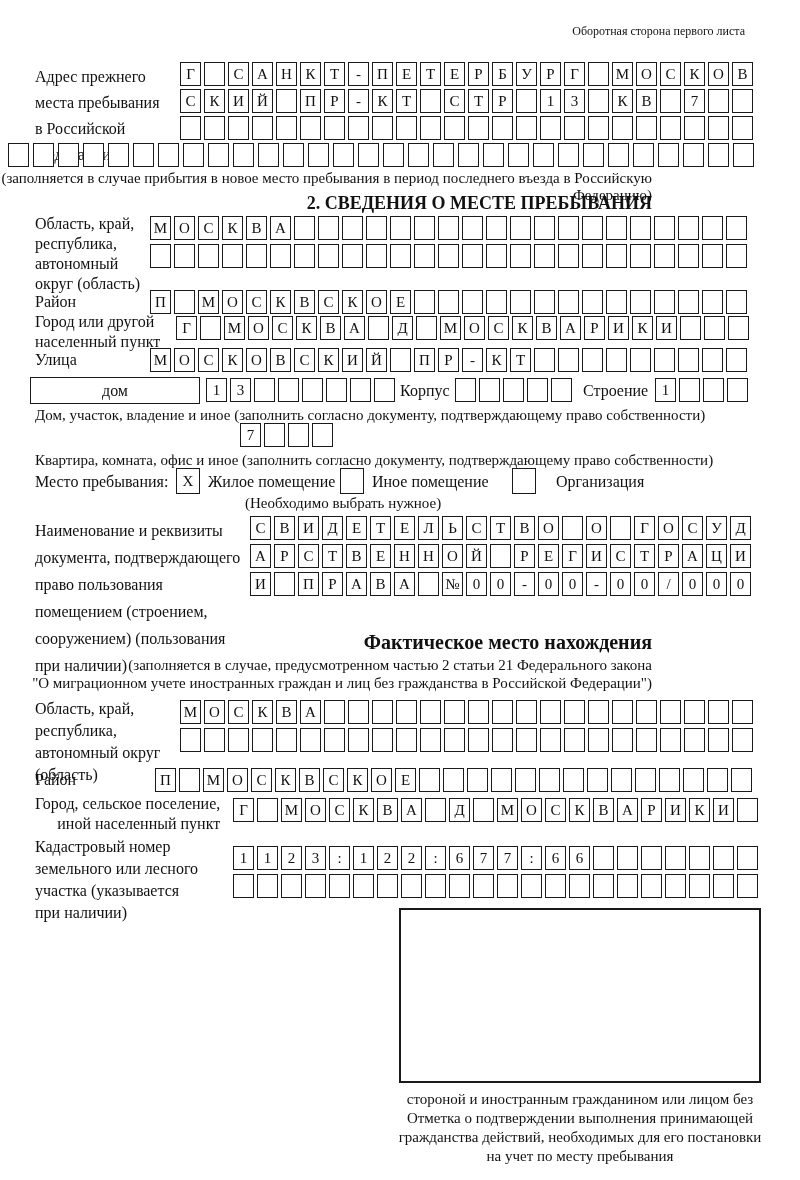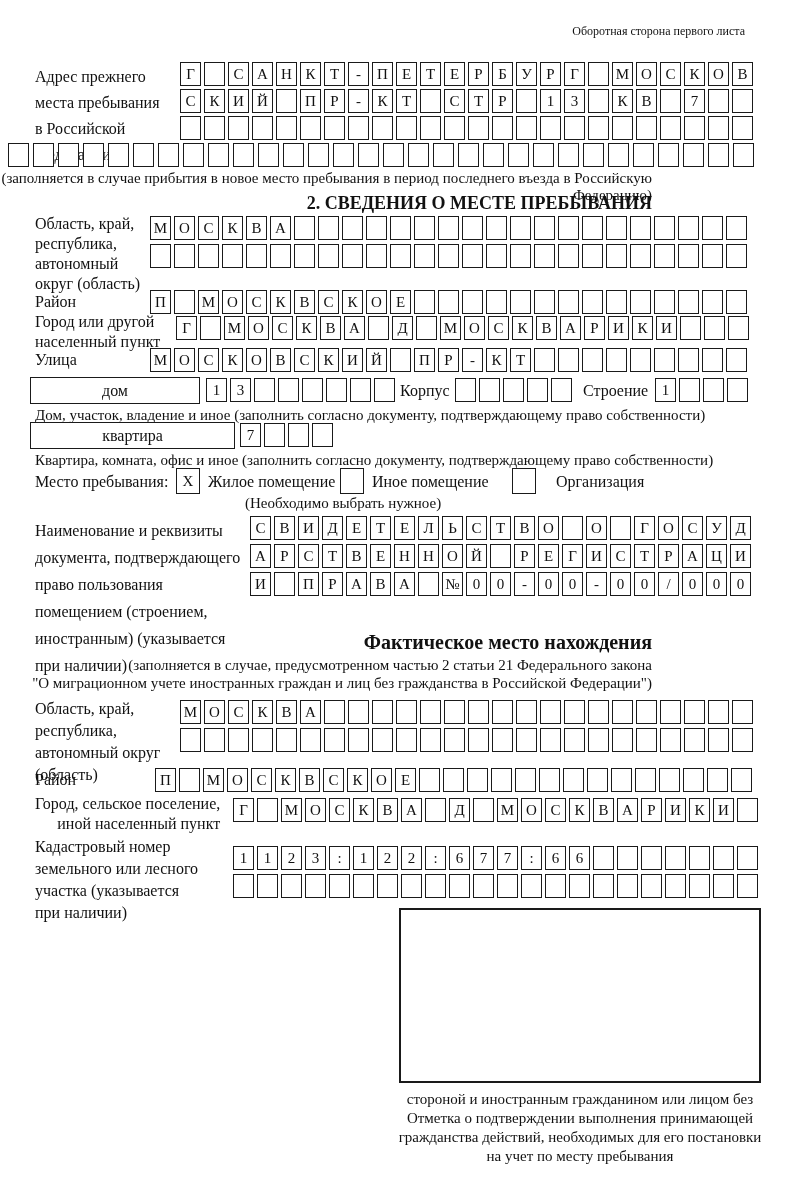--- a/index.html
+++ b/index.html
@@ -330,21 +330,20 @@
     </div>
   <div class="abs lbl" style="left:583px;top:381px;">Строение</div>
   <div class="cellrow" style="left:655px;top:378px;">
       <div class="cell">1</div>
       <div class="cell"></div>
       <div class="cell"></div>
       <div class="cell"></div>
     </div>
   <div class="abs cap" style="left:35px;top:407px;">Дом, участок, владение и иное (заполнить согласно документу, подтверждающему право собственности)</div>
 
-  <div class="bigbox" style="left:30px;top:422px;width:205px;height:27px;">квартира</div>
   <div class="cellrow" style="left:240px;top:423px;">
       <div class="cell">7</div>
       <div class="cell"></div>
       <div class="cell"></div>
       <div class="cell"></div>
     </div>
   <div class="abs cap" style="left:35px;top:452px;">Квартира, комната, офис и иное (заполнить согласно документу, подтверждающему право собственности)</div>
 
   <div class="abs lbl" style="left:35px;top:472px;">Место пребывания:</div>
   <div class="checkbox" style="left:176px;top:468px;">X</div>
@@ -353,21 +352,21 @@
   <div class="abs lbl" style="left:372px;top:472px;">Иное помещение</div>
   <div class="checkbox" style="left:512px;top:468px;"></div>
   <div class="abs lbl" style="left:556px;top:472px;">Организация</div>
   <div class="abs cap" style="left:245px;top:495px;">(Необходимо выбрать нужное)</div>
 
   <div class="abs lbl" style="left:35px;top:517px;line-height:27px;">
     <div>Наименование и реквизиты</div>
     <div>документа, подтверждающего</div>
     <div>право пользования</div>
     <div>помещением (строением,</div>
-    <div>иностранным) (указывается</div>
+    <div>сооружением) (пользования</div>
     <div>при наличии)</div>
   </div>
   <div class="cellrow" style="left:250px;top:516px;">
       <div class="cell">С</div>
       <div class="cell">В</div>
       <div class="cell">И</div>
       <div class="cell">Д</div>
       <div class="cell">Е</div>
       <div class="cell">Т</div>
       <div class="cell">Е</div>

